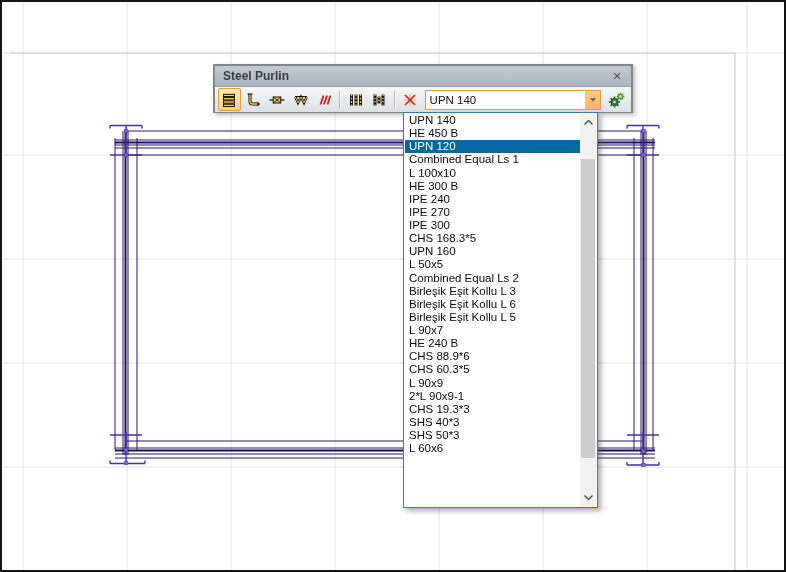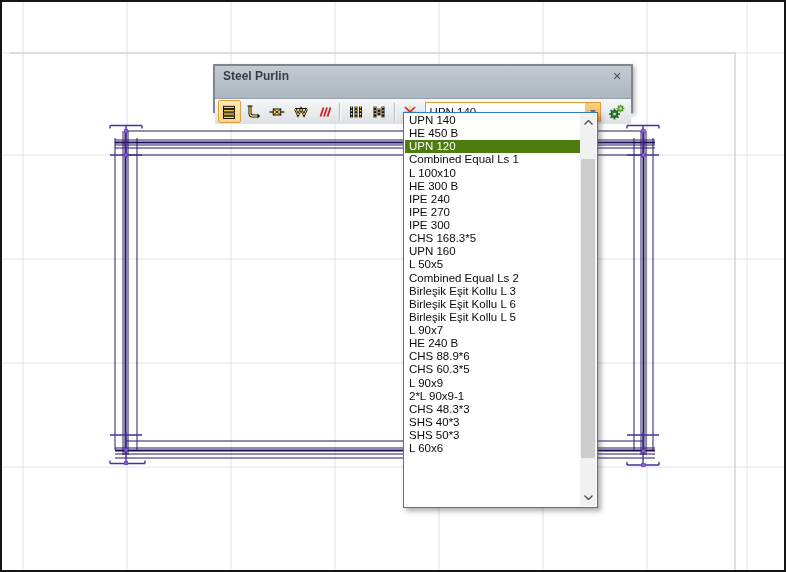--- a/index.html
+++ b/index.html
@@ -9,21 +9,21 @@
 
   
   #cad{position:absolute;left:0;top:0;z-index:1;}
 
   
   .window{position:absolute;left:213px;top:64px;width:420px;height:49px;z-index:10;
           border:2px solid #80868b;background:#e9ecee;box-sizing:border-box;
           box-shadow:2px 2px 4px rgba(80,80,80,.4);}
   .titlebar{height:20px;background:linear-gradient(#c2cad2,#adb7c1);
             border-bottom:1px solid #98a0a8;display:flex;align-items:center;
-            padding:0 6px 12px 8px;}
+            padding:0 6px 0 8px;}
   .titlebar .title{font-size:12px;font-weight:bold;color:#373d42;flex:1 1 auto;}
   .closebtn{width:16px;height:15px;line-height:14px;text-align:center;font-size:11px;
             color:#4c5257;cursor:default;}
   .toolrow{height:25px;background:linear-gradient(#f6f8f9,#dde1e4);
            display:flex;align-items:center;padding:0 3px;gap:1px;}
   .tbtn{width:23px;height:23px;display:flex;align-items:center;justify-content:center;
         border:1px solid transparent;border-radius:2px;box-sizing:border-box;}
   .tbtn.selected{background:linear-gradient(#ffeab2,#fbd483);border-color:#d9a23e;}
   .sep{width:1px;height:18px;background:#b6babd;border-right:1px solid #fbfcfc;margin:0 2px;}
   .combo{width:178px;height:20px;margin-left:2px;border:1px solid #e59a3b;background:#fff;
@@ -36,21 +36,21 @@
                  border-right:3.5px solid transparent;border-top:4px solid #6f6f6f;}
   .gearbtn{width:22px;height:22px;margin-left:4px;display:flex;align-items:center;justify-content:center;}
 
   
   .dropdown{position:absolute;left:403px;top:112px;width:195px;height:396px;z-index:20;
             background:#fff;border:1px solid #2e7cc3;box-sizing:border-box;
             box-shadow:3px 3px 5px rgba(70,70,70,.45);}
   .dd-items{position:absolute;left:1px;top:1px;right:17px;bottom:1px;overflow:hidden;}
   .dd-item{height:13.13px;line-height:13.2px;font-size:11.5px;color:#0a0a0a;
            padding-left:4px;white-space:nowrap;overflow:hidden;}
-  .dd-item.selected{background:#4d7c0f;color:#fff;}
+  .dd-item.selected{background:#0369a1;color:#fff;}
   .scrollbar{position:absolute;top:1px;right:1px;bottom:1px;width:16px;background:#f1f1f1;}
   .sb-btn{position:absolute;left:0;width:16px;height:17px;background:#f1f1f1;
           display:flex;align-items:center;justify-content:center;}
   .sb-up{top:0;} .sb-dn{bottom:0;}
   .sb-thumb{position:absolute;left:1px;width:14px;top:45px;height:299px;background:#cdcdcd;}
 </style>
 </head>
 <body>
 
 <svg id="cad" width="786" height="572" viewBox="0 0 786 572">
@@ -238,21 +238,21 @@
       <div class="dd-item">Combined Equal Ls 2</div>
       <div class="dd-item">Birleşik Eşit Kollu L 3</div>
       <div class="dd-item">Birleşik Eşit Kollu L 6</div>
       <div class="dd-item">Birleşik Eşit Kollu L 5</div>
       <div class="dd-item">L 90x7</div>
       <div class="dd-item">HE 240 B</div>
       <div class="dd-item">CHS 88.9*6</div>
       <div class="dd-item">CHS 60.3*5</div>
       <div class="dd-item">L 90x9</div>
       <div class="dd-item">2*L 90x9-1</div>
-      <div class="dd-item">CHS 48.3*3</div>
+      <div class="dd-item">CHS 19.3*3</div>
       <div class="dd-item">SHS 40*3</div>
       <div class="dd-item">SHS 50*3</div>
       <div class="dd-item">L 60x6</div>
     </div>
   <div class="scrollbar">
     <div class="sb-btn sb-up">
       <svg width="9" height="5" viewBox="0 0 9 5">
         <polyline points="0.5,4.5 4.5,0.5 8.5,4.5" fill="none" stroke="#505050" stroke-width="1.4"></polyline>
       </svg>
     </div>

